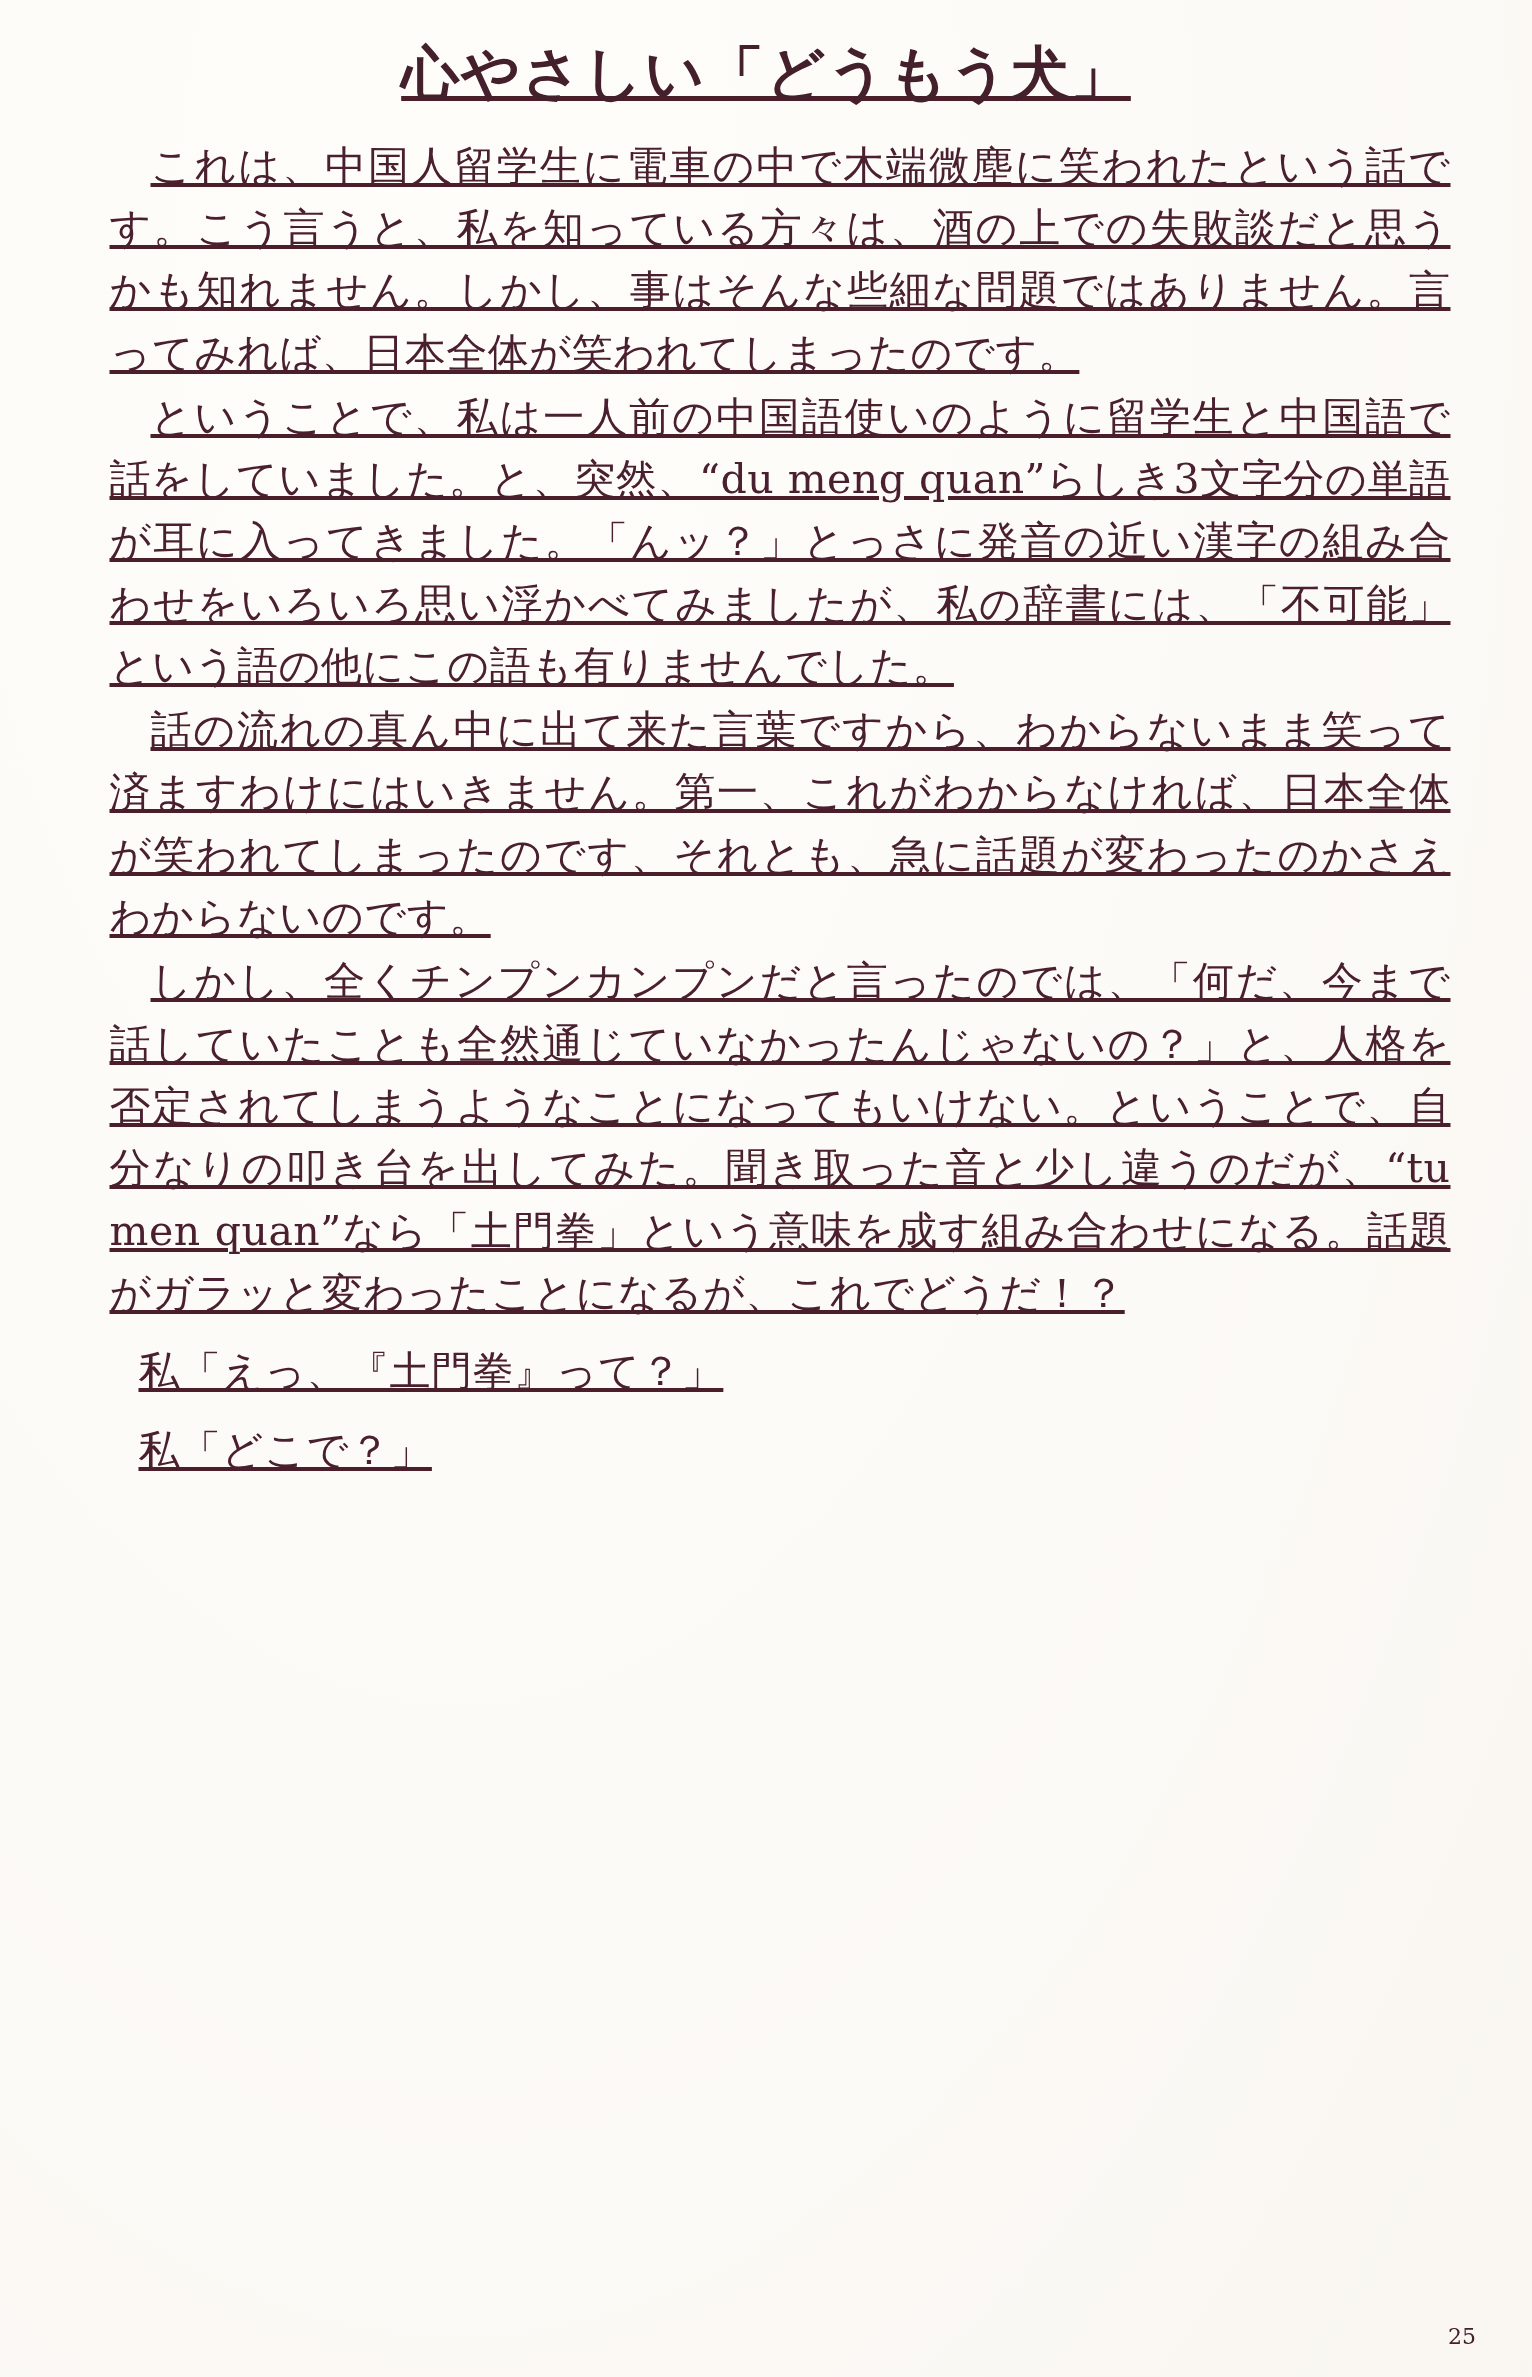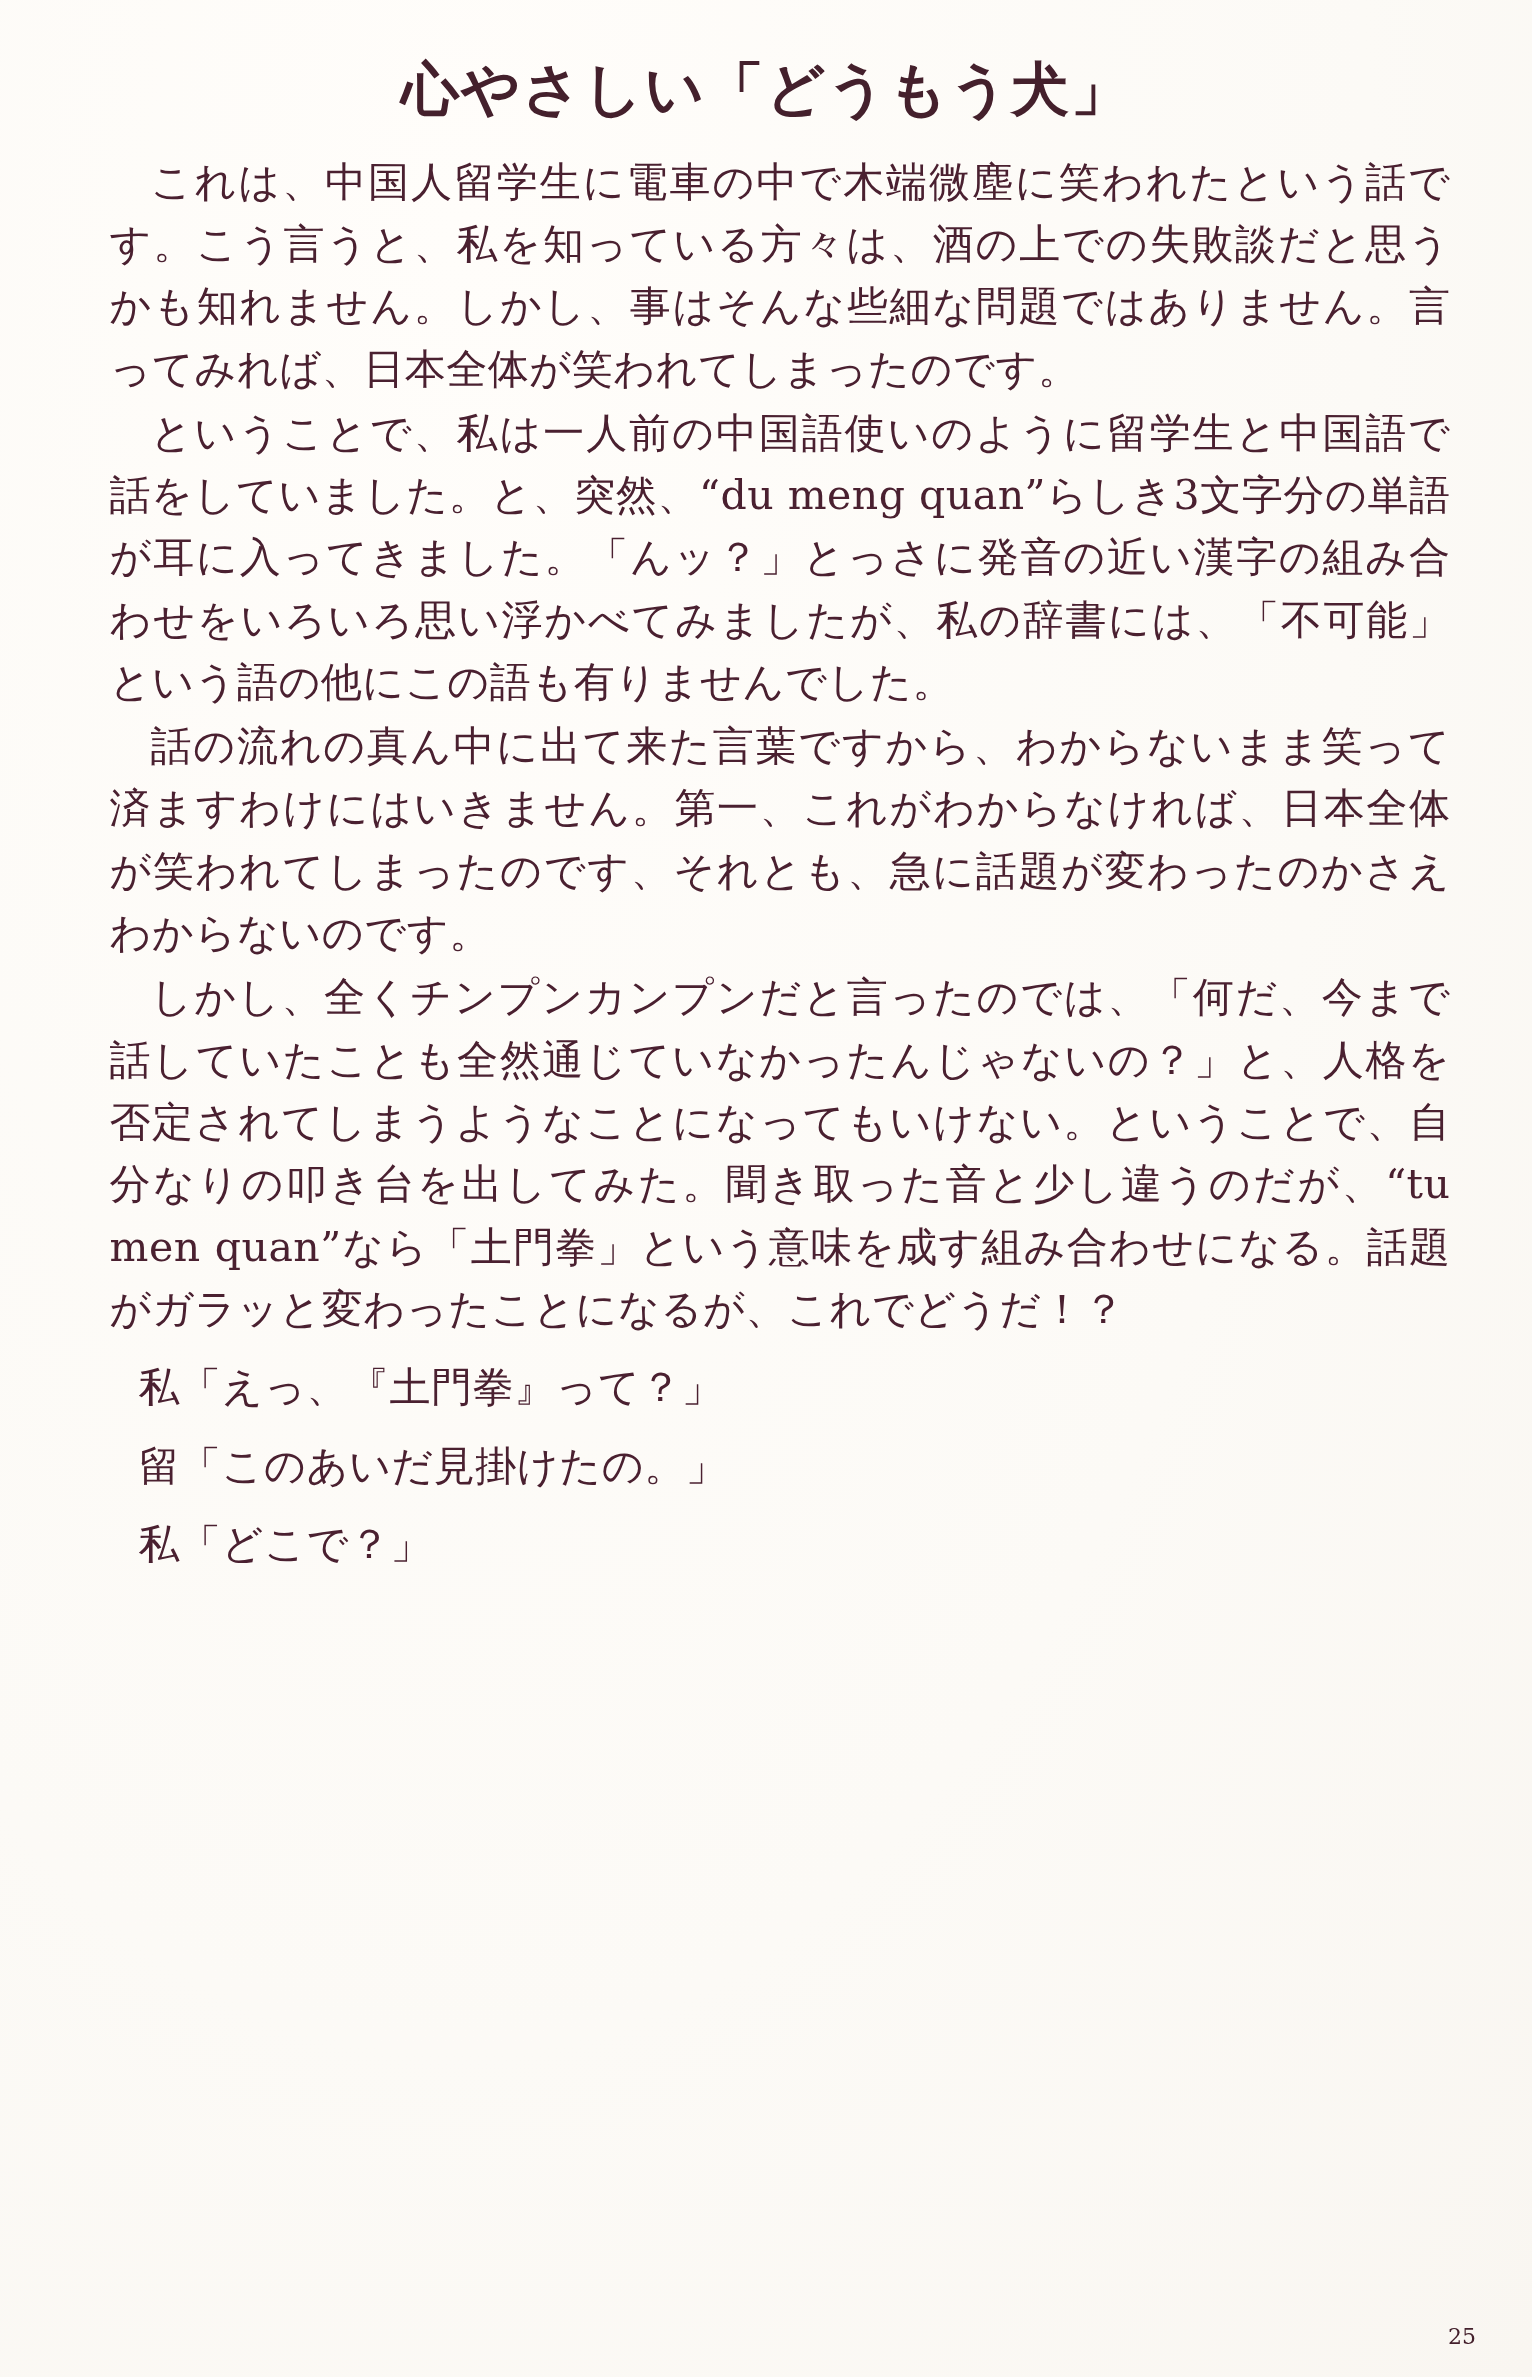--- a/index.html
+++ b/index.html
@@ -12,21 +12,22 @@
     height: 2377px;
     position: relative;
     font-family: "DejaVu Serif", serif;
     color: #4a1f2a;
     overflow: hidden;
   }
   .page {
     position: absolute;
     inset: 0;
     background: #f9a8d4;
-    padding: 16px;
+    padding: 0;
+    text-decoration: underline;
   }
   
   .paper-tint {
     position: absolute;
     inset: 0;
     background:
       radial-gradient(ellipse at 30% 10%, rgba(255,253,250,1) 0%, rgba(252,250,246,1) 60%, rgba(249,246,241,1) 100%);
     pointer-events: none;
   }
   .content {
@@ -95,21 +96,20 @@
       <p class="para indent">これは、中国人留学生に電車の中で木端微塵に笑われたという話です。こう言うと、私を知っている方々は、酒の上での失敗談だと思うかも知れません。しかし、事はそんな些細な問題ではありません。言ってみれば、日本全体が笑われてしまったのです。</p>
 
       <p class="para indent">ということで、私は一人前の中国語使いのように留学生と中国語で話をしていました。と、突然、“du meng quan”らしき3文字分の単語が耳に入ってきました。「んッ？」とっさに発音の近い漢字の組み合わせをいろいろ思い浮かべてみましたが、私の辞書には、「不可能」という語の他にこの語も有りませんでした。</p>
 
       <p class="para indent">話の流れの真ん中に出て来た言葉ですから、わからないまま笑って済ますわけにはいきません。第一、これがわからなければ、日本全体が笑われてしまったのです、それとも、急に話題が変わったのかさえわからないのです。</p>
 
       <p class="para indent">しかし、全くチンプンカンプンだと言ったのでは、「何だ、今まで話していたことも全然通じていなかったんじゃないの？」と、人格を否定されてしまうようなことになってもいけない。ということで、自分なりの叩き台を出してみた。聞き取った音と少し違うのだが、“tu men quan”なら「土門拳」という意味を成す組み合わせになる。話題がガラッと変わったことになるが、これでどうだ！？</p>
 
       <p class="dialog">私「えっ、『土門拳』って？」</p>
 
-      <p class="dialog">留「このあいだ見掛けたの。」</p>
 
 
       <p class="dialog">私「どこで？」</p>
 
     </div>
   </div>
 
   <div class="page-number">25</div>
 </div>
 

